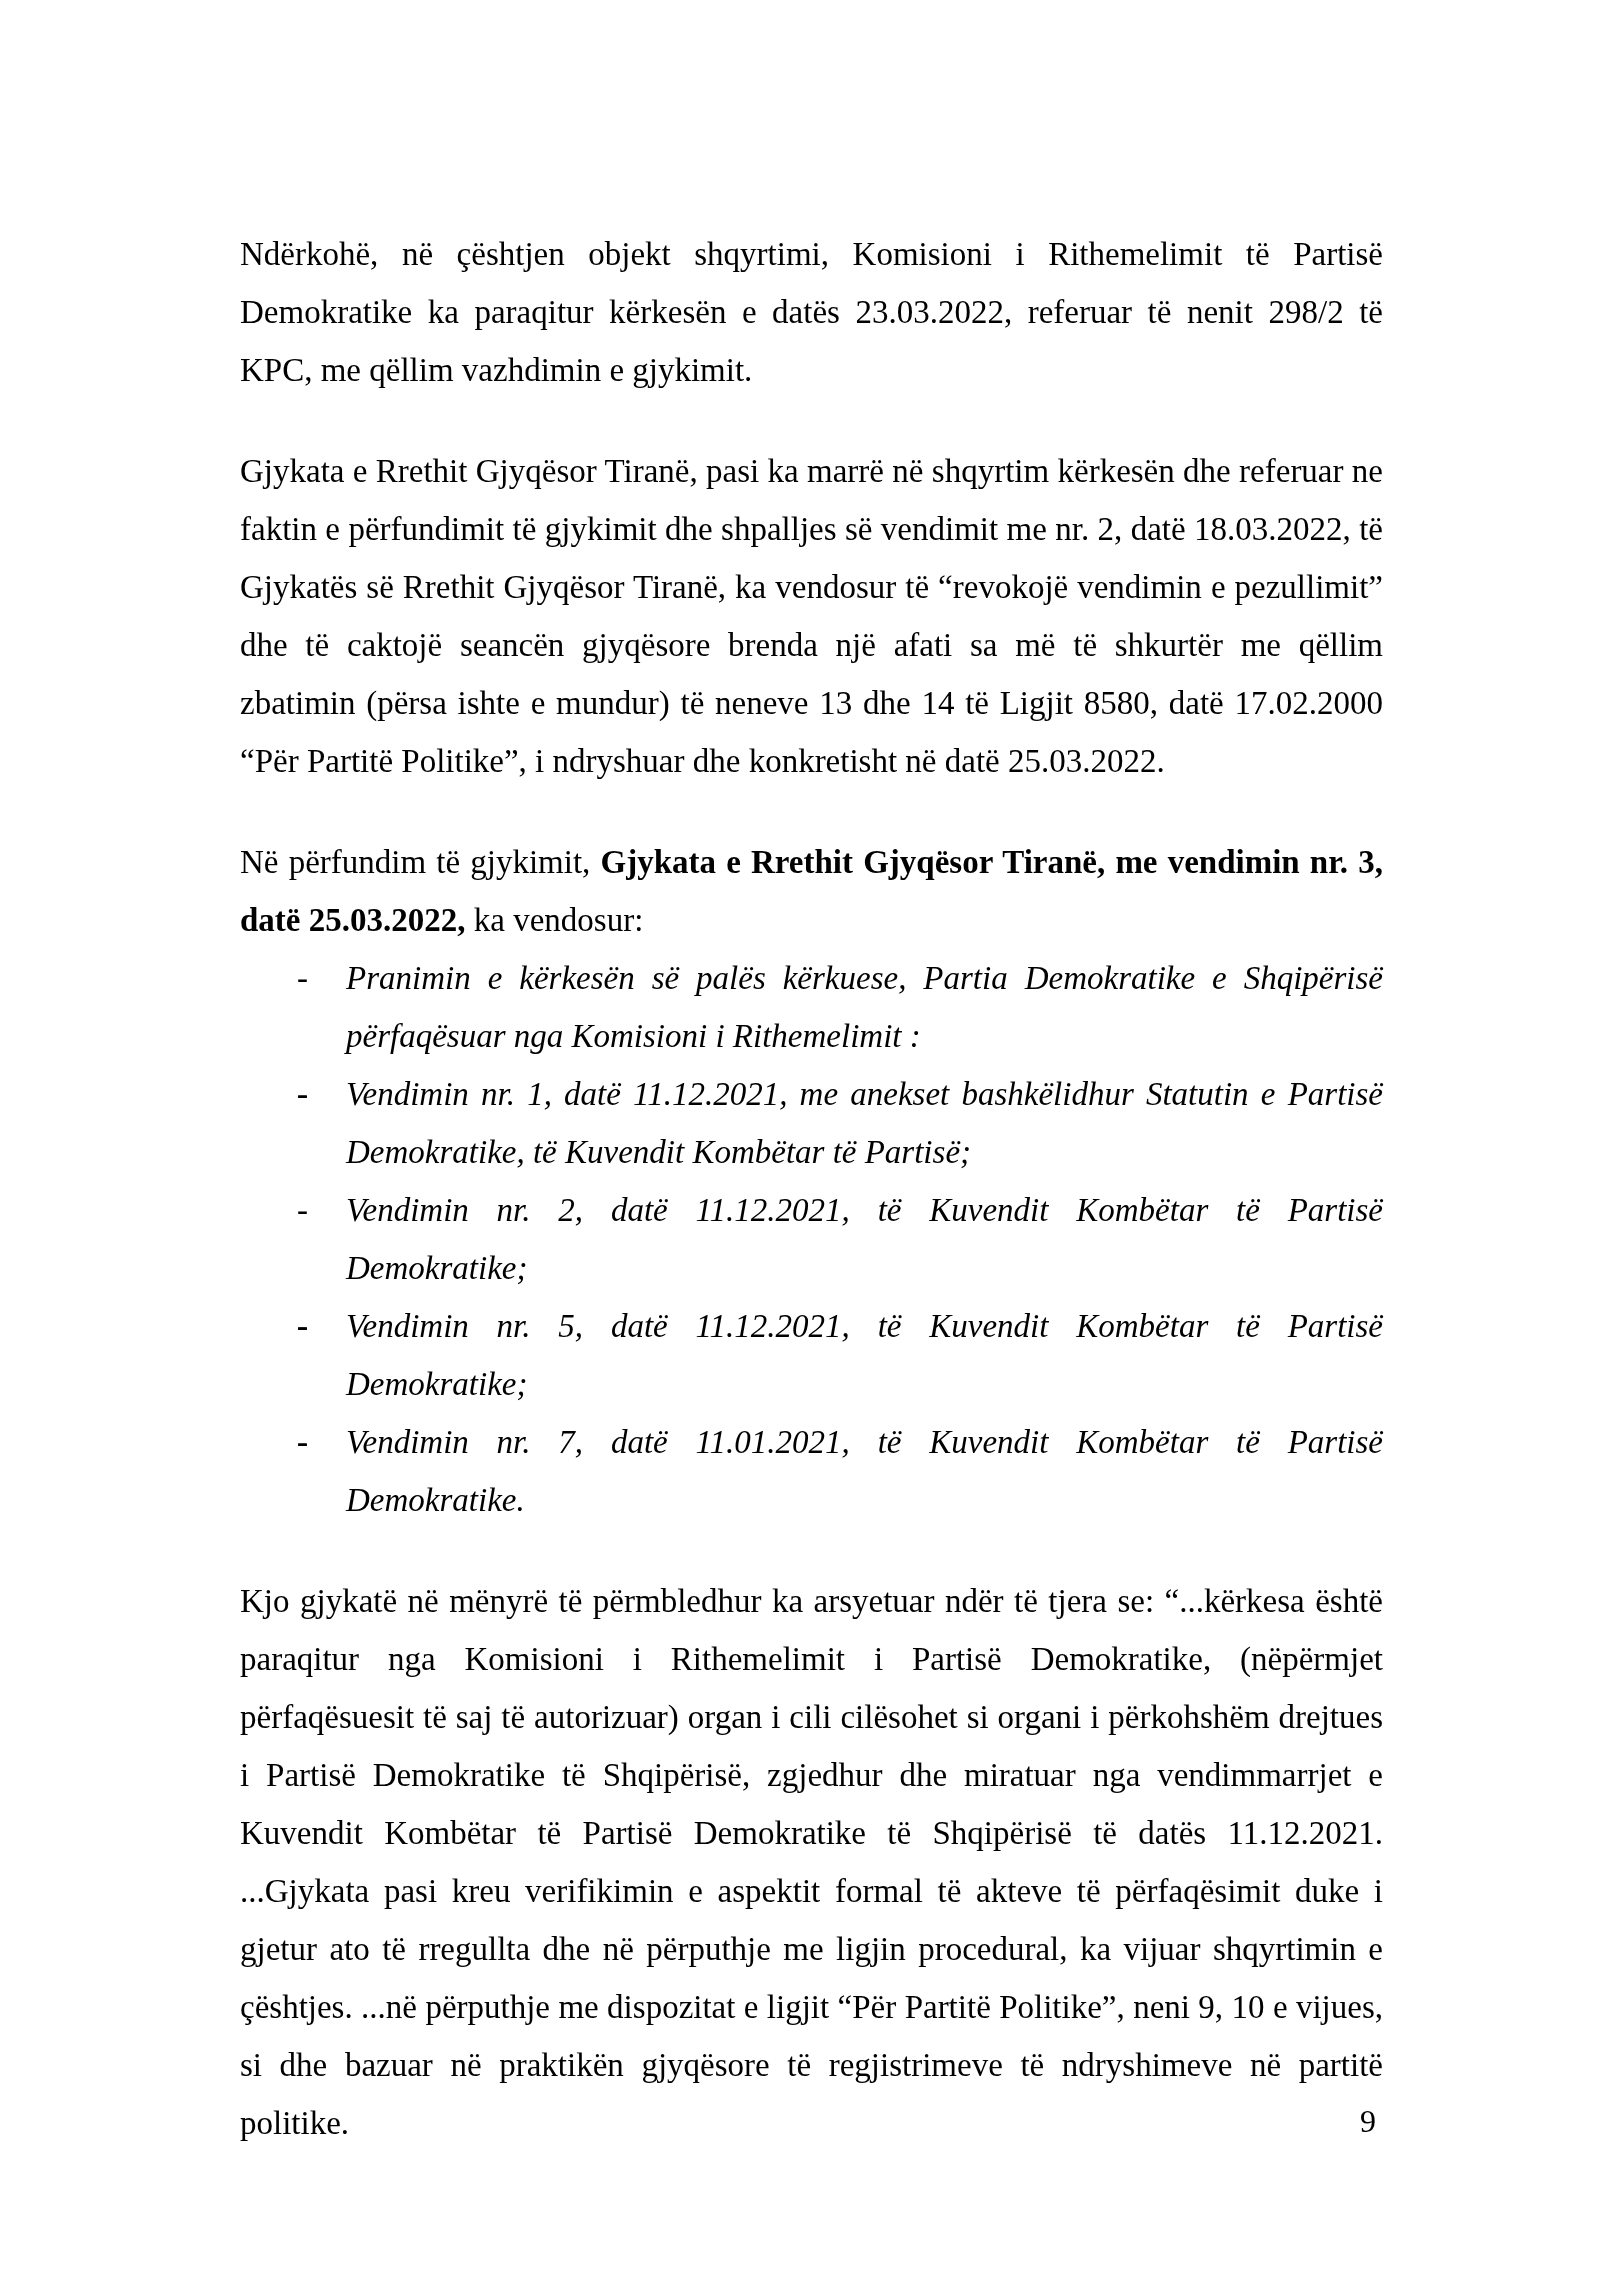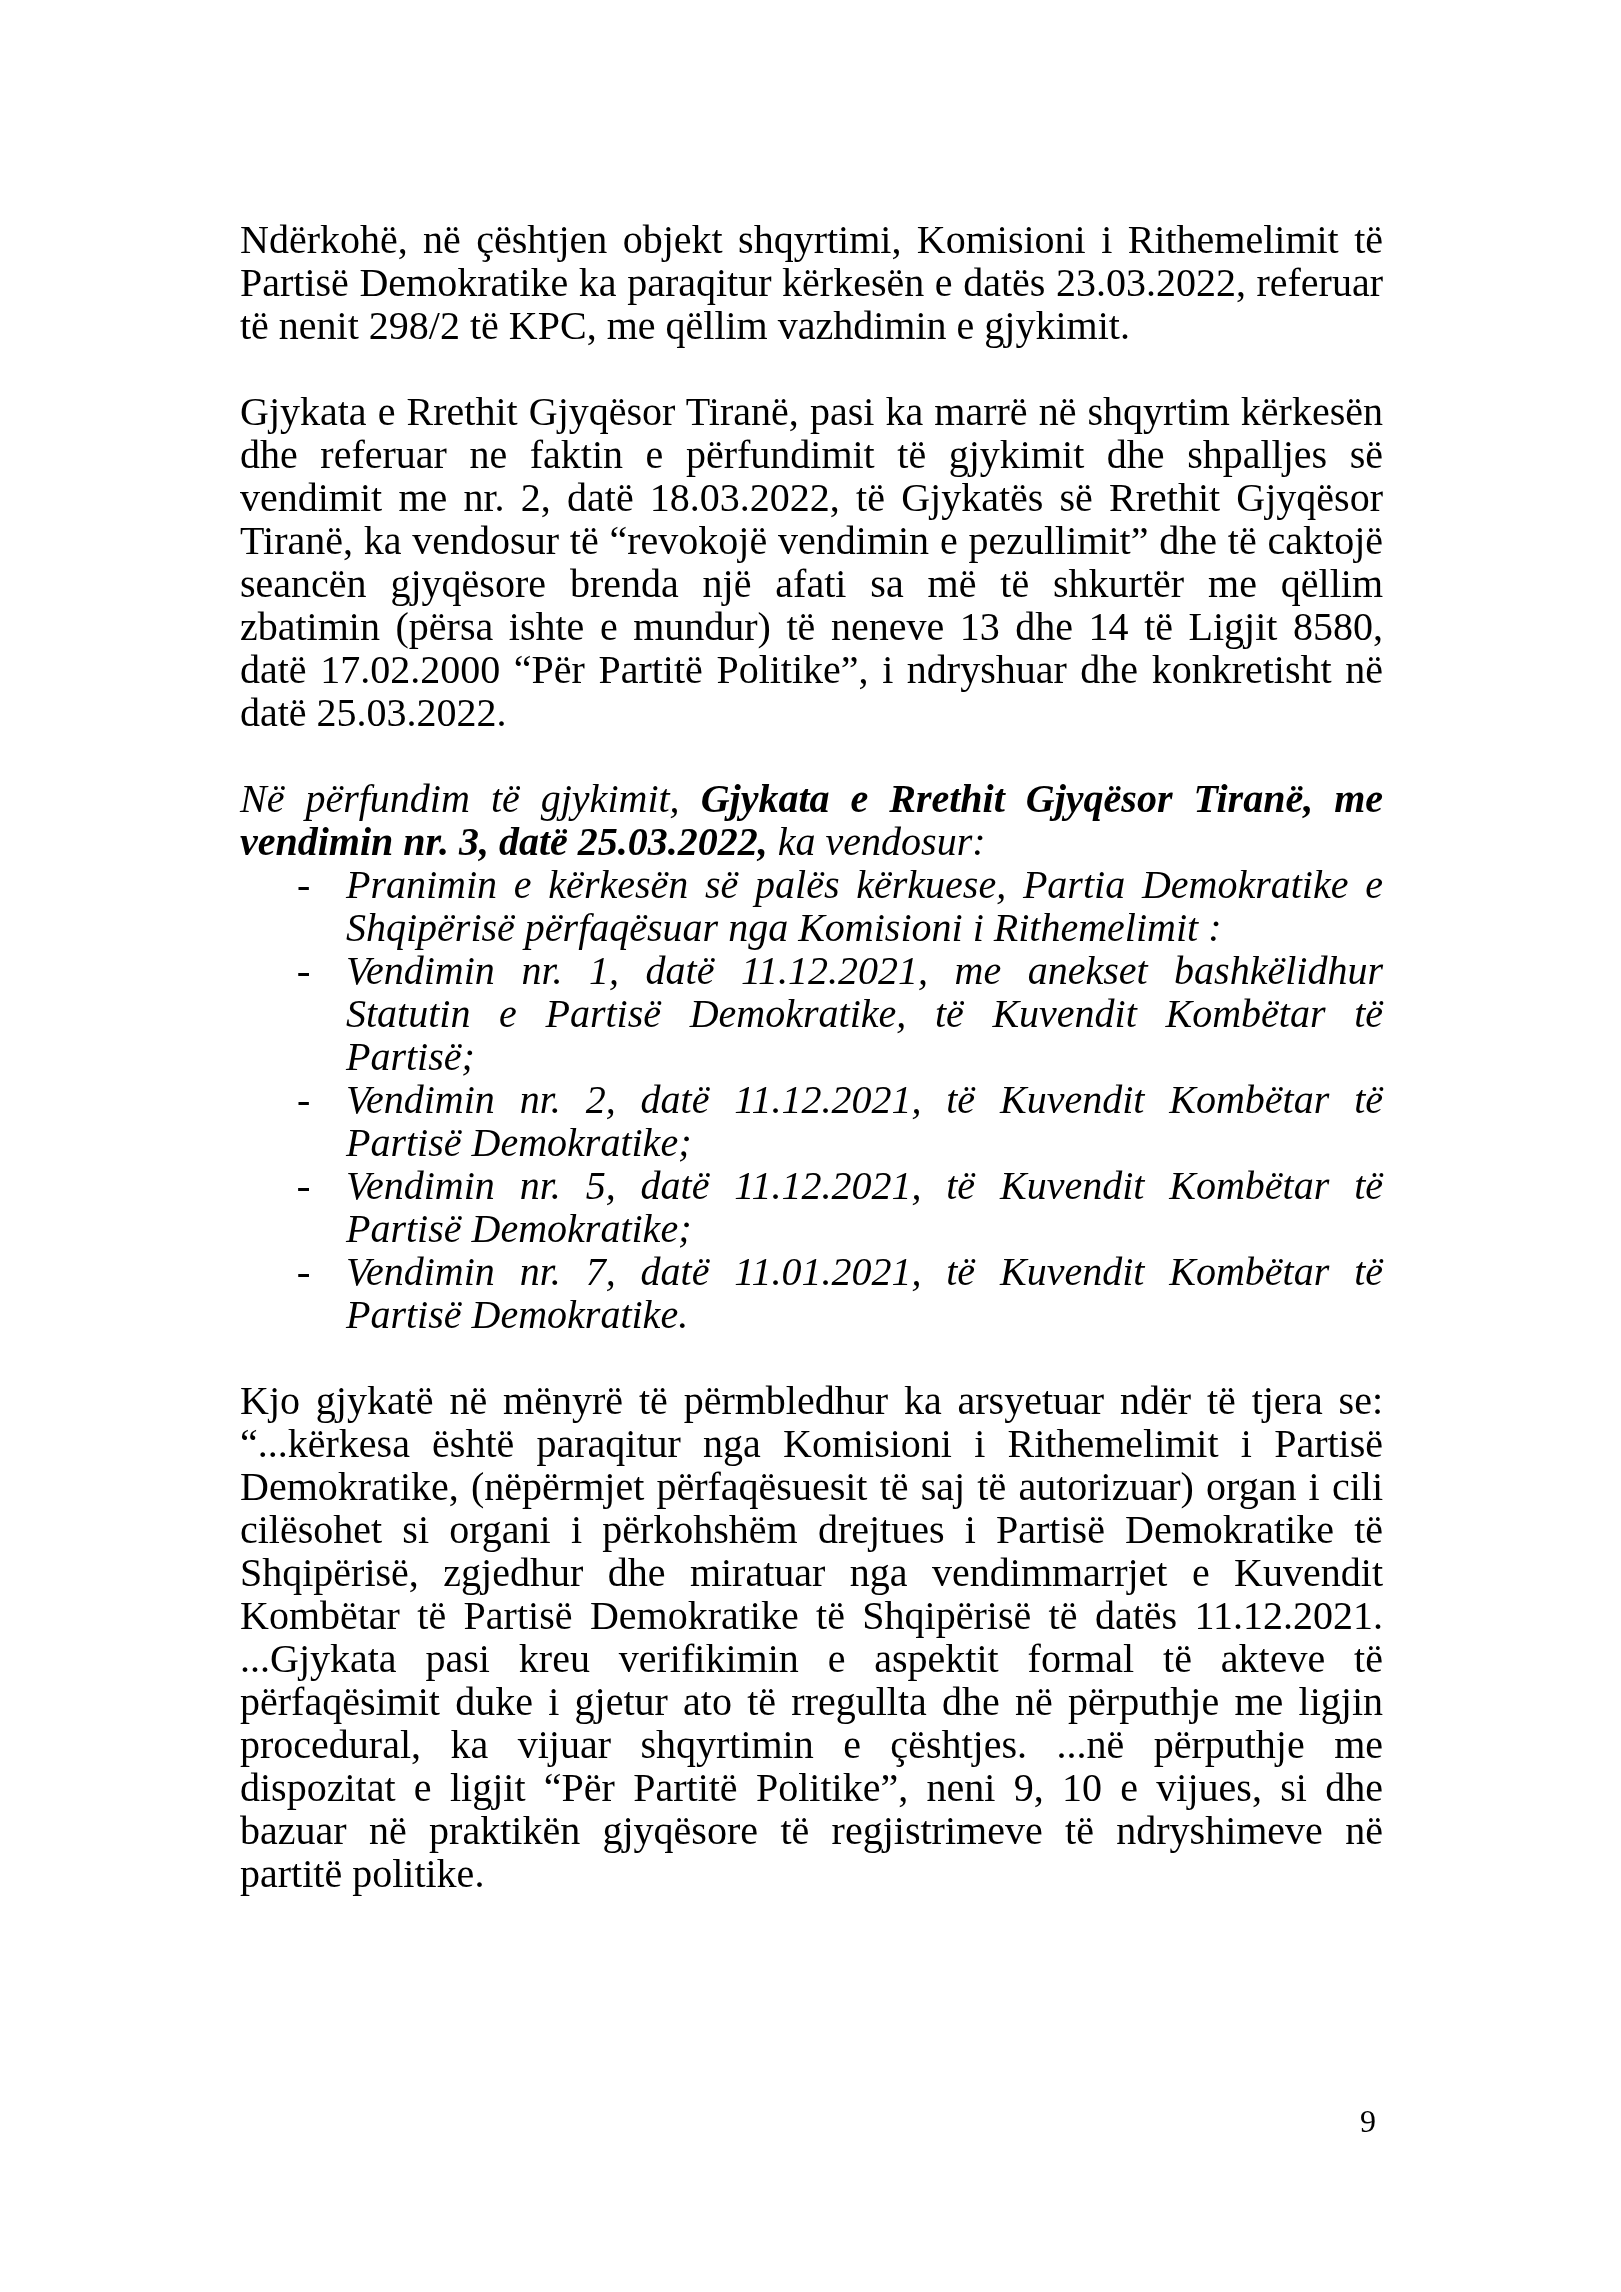--- a/index.html
+++ b/index.html
@@ -11,32 +11,31 @@
     height: 2293px;
     background: #ffffff;
     color: #000000;
     font-family: "Liberation Serif", serif;
     position: relative;
     overflow: hidden;
   }
   .content {
     position: absolute;
     left: 240px;
-    top: 218px;
+    top: 225px;
     width: 1143px;
-    font-size: 40px;
-    line-height: 43px;
+    font-size: 33px;
+    line-height: 58px;
     text-align: justify;
   }
   .para {
     margin: 0 0 43px 0;
   }
   .para.no-gap {
     margin-bottom: 0;
-    font-style: italic;
   }
   .run-italic { }
   .run-bold { font-weight: bold; }
   .doc-list {
     margin: 0 0 43px 0;
   }
   .list-item {
     position: relative;
     padding-left: 106px;
     font-style: italic;

